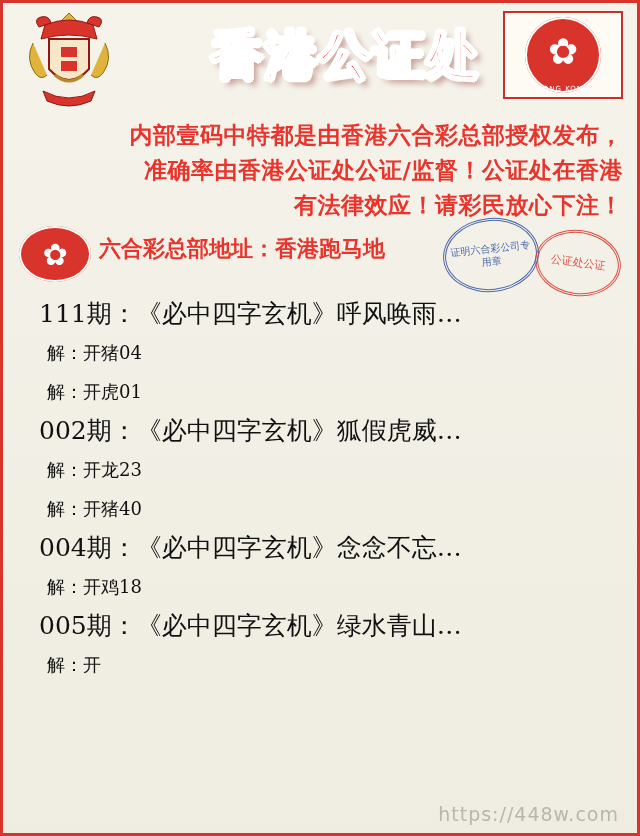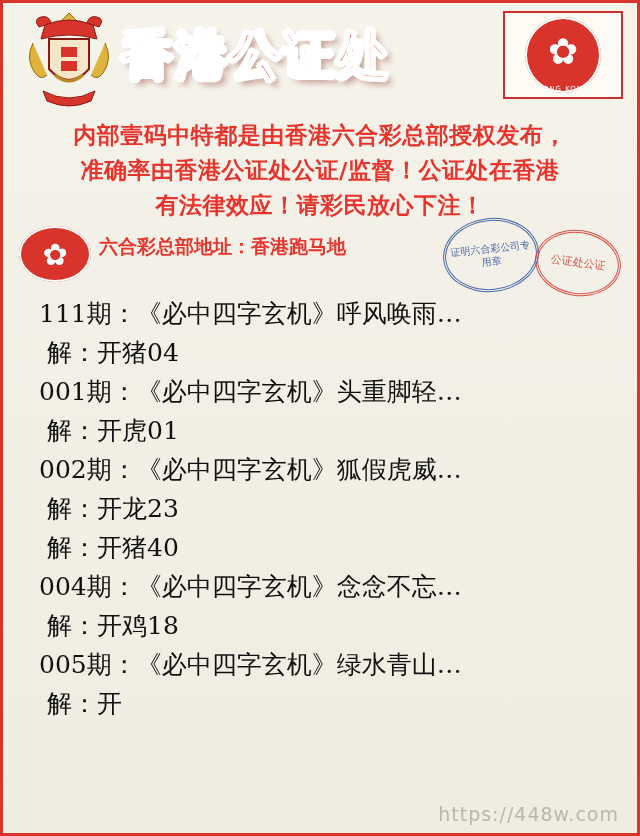--- a/index.html
+++ b/index.html
@@ -34,21 +34,21 @@
     left: 16px;
     top: 6px;
     width: 100px;
     height: 104px;
   }
   .title-main {
     position: absolute;
     left: 118px;
     top: 18px;
     width: 360px;
-    text-align: left;
+    text-align: right;
     font-family: "DejaVu Sans", sans-serif;
     font-size: 52px;
     font-weight: bold;
     letter-spacing: 2px;
     color: #e8342c;
     -webkit-text-stroke: 2px #ffffff;
     text-shadow:
        3px 0 0 #fff, -3px 0 0 #fff, 0 3px 0 #fff, 0 -3px 0 #fff,
        2px 2px 0 #fff, -2px 2px 0 #fff, 2px -2px 0 #fff, -2px -2px 0 #fff,
        5px 5px 6px rgba(120,0,0,.45);
@@ -95,21 +95,21 @@
 
   
   .notice {
     margin: 2px 14px 0 14px;
     color: #e8342c;
     font-family: "DejaVu Serif", "Liberation Serif", serif;
     font-size: 23px;
     line-height: 35px;
     font-weight: bold;
     letter-spacing: 0.5px;
-    text-align: center;
+    text-align: right;
   }
   .notice div { white-space: nowrap; }
 
   
   .address-row {
     position: relative;
     height: 62px;
     margin-top: 2px;
   }
   .hk-badge-left {
@@ -127,21 +127,21 @@
     font-size: 30px;
     box-shadow: inset 0 0 0 2px #fff;
   }
   .address-text {
     position: absolute;
     left: 96px;
     top: 10px;
     color: #e8342c;
     font-family: "DejaVu Serif", "Liberation Serif", serif;
     font-weight: bold;
-    font-size: 19px;
+    font-size: 22px;
     white-space: nowrap;
     text-align: right;
   }
   .seal-blue {
     position: absolute;
     left: 440px;
     top: -6px;
     width: 96px;
     height: 74px;
     border: 3px double #2d4fa0;
@@ -187,21 +187,21 @@
   .entry-line {
     font-family: "DejaVu Serif", "Liberation Serif", serif;
     font-size: 25px;
     line-height: 39px;
     color: #111;
     padding-left: 26px;
     white-space: nowrap;
   }
   .answer-line {
     font-family: "DejaVu Serif", "Liberation Serif", serif;
-    font-size: 25px;
+    font-size: 18px;
     line-height: 39px;
     color: #111;
     padding-left: 34px;
     white-space: nowrap;
   }
 
   
   .watermark {
     position: absolute;
     right: 18px;
@@ -264,23 +264,20 @@
     <div class="entry">
       <div class="entry-line">
         <span>111期</span><span>：</span><span>《必中四字玄机》</span><span>呼风唤雨</span><span>…</span>
       </div>
       <div class="answer-line">
         <span>解：</span><span>开猪04</span>
       </div>
     </div>
 
     <div class="entry">
-      <div class="entry-line">
-        <span>001期</span><span>：</span><span>《必中四字玄机》</span><span>头重脚轻</span><span>…</span>
-      </div>
       <div class="answer-line">
         <span>解：</span><span>开虎01</span>
       </div>
     </div>
 
     <div class="entry">
       <div class="entry-line">
         <span>002期</span><span>：</span><span>《必中四字玄机》</span><span>狐假虎威</span><span>…</span>
       </div>
       <div class="answer-line">

